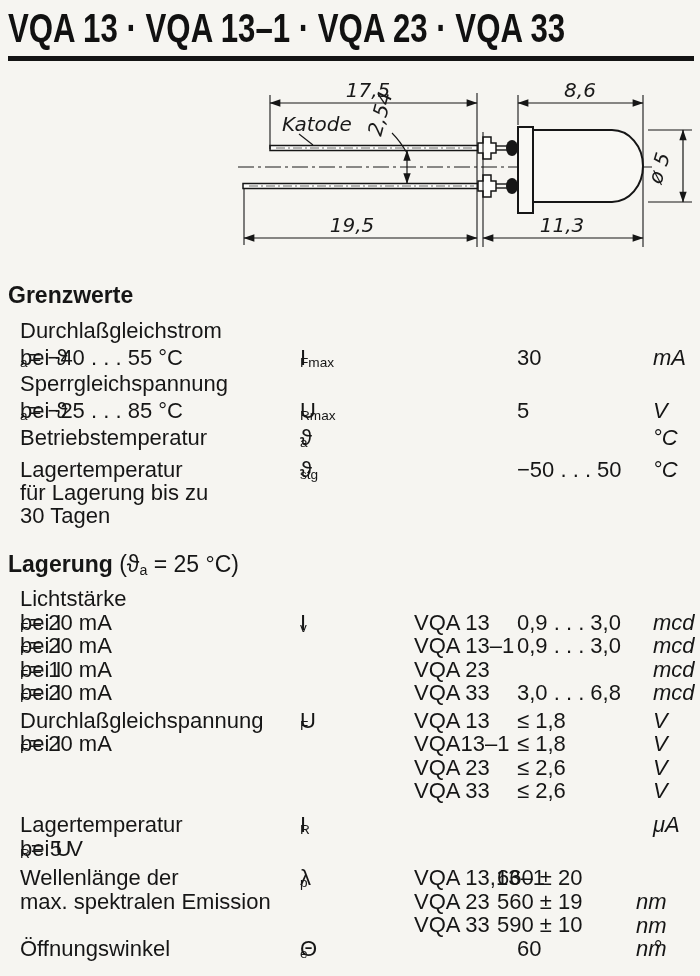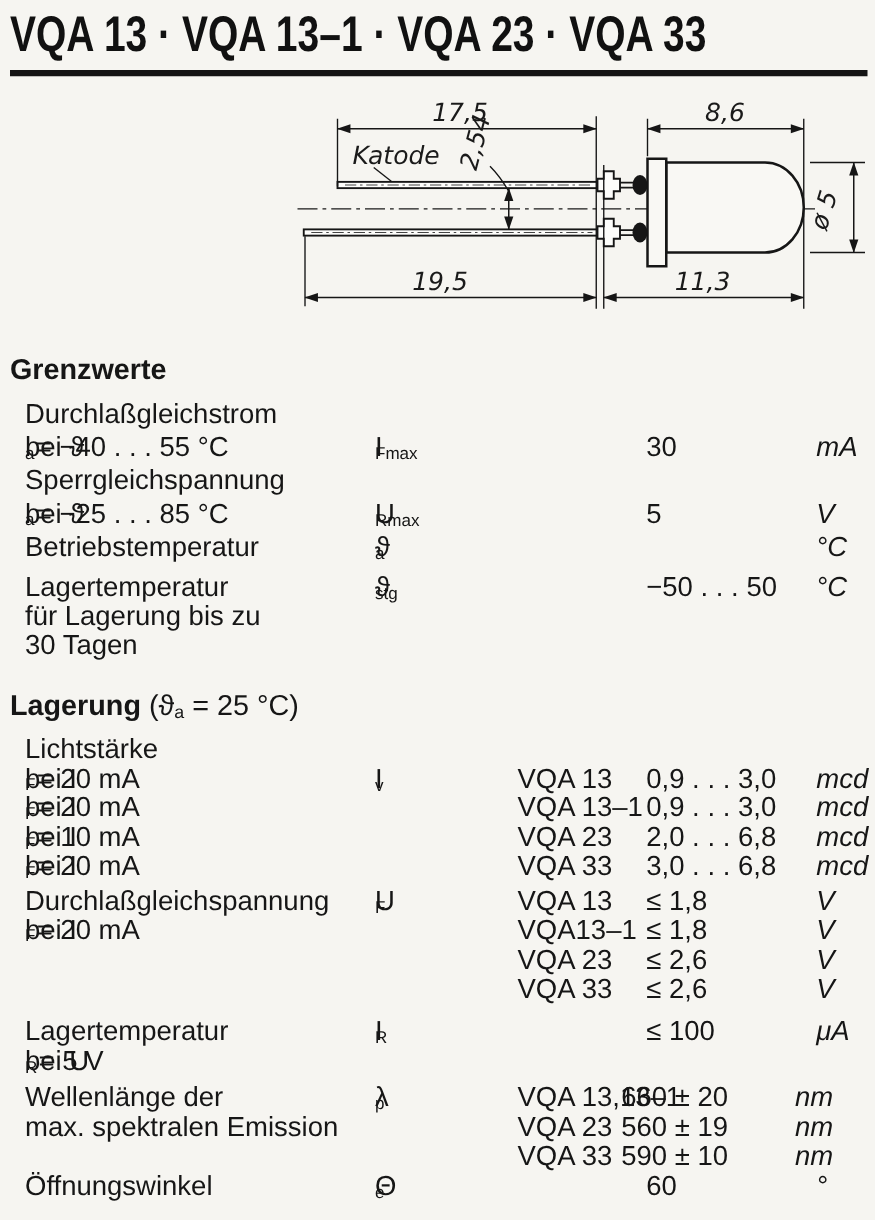--- a/index.html
+++ b/index.html
@@ -19,21 +19,21 @@
   .heading{position:absolute;left:8px;font-size:23px;font-weight:700;white-space:nowrap;}
   .heading .light{font-weight:400;}
   .ln{position:absolute;left:12px;top:0;width:699px;height:24px;font-size:22px;}
   .ln span{position:absolute;top:0;white-space:nowrap;}
   .cl{left:8px;}
   .cs{left:288px;}
   .ct{left:402px;}
   .cv{left:505px;width:127px;text-align:left;}
   .cu{left:641px;font-style:italic;}
   .nmrow .cv{left:485px;}   
-  .nmrow .cu{left:624px;}
+  .nmrow .cu{left:624px;margin-top:24px;}
   sub{font-size:.62em;line-height:0;vertical-align:-0.18em;letter-spacing:0;}
   .cl sub{margin-right:1px;}
 </style>
 </head>
 <body>
 
 <div class="title">VQA 13 · VQA 13–1 · VQA 23 · VQA 33</div>
 <div class="rule"></div>
 
 <svg class="drawing" width="700" height="200" viewBox="0 0 700 200">
@@ -159,21 +159,20 @@
 </div>
 <div class="ln" style="top:633px">
   <span class="cl"><span>bei I</span><sub>F</sub><span> = 20 mA</span></span>
   <span class="ct">VQA 13–1</span>
   <span class="cv">0,9 . . . 3,0</span>
   <span class="cu">mcd</span>
 </div>
 <div class="ln" style="top:657px">
   <span class="cl"><span>bei I</span><sub>F</sub><span> = 10 mA</span></span>
   <span class="ct">VQA 23</span>
-  <span class="cv">2,0 . . . 6,8</span>
   <span class="cu">mcd</span>
 </div>
 <div class="ln" style="top:680px">
   <span class="cl"><span>bei I</span><sub>F</sub><span> = 20 mA</span></span>
   <span class="ct">VQA 33</span>
   <span class="cv">3,0 . . . 6,8</span>
   <span class="cu">mcd</span>
 </div>
 
 <div class="ln" style="top:708px">
@@ -200,21 +199,20 @@
   <span class="ct">VQA 33</span>
   <span class="cv">≤ 2,6</span>
   <span class="cu">V</span>
 </div>
 
 <div class="ln" style="top:812px">
   <span class="cl">
       <span>Lagertemperatur</span>
     </span>
   <span class="cs"><span>I</span><sub>R</sub></span>
-  <span class="cv">≤ 100</span>
   <span class="cu">μA</span>
 </div>
 <div class="ln" style="top:836px">
   <span class="cl"><span>bei U</span><sub>R</sub><span> = 5 V</span></span>
 </div>
 
 <div class="ln nmrow" style="top:865px">
   <span class="cl">
       <span>Wellenlänge der</span>
     </span>

